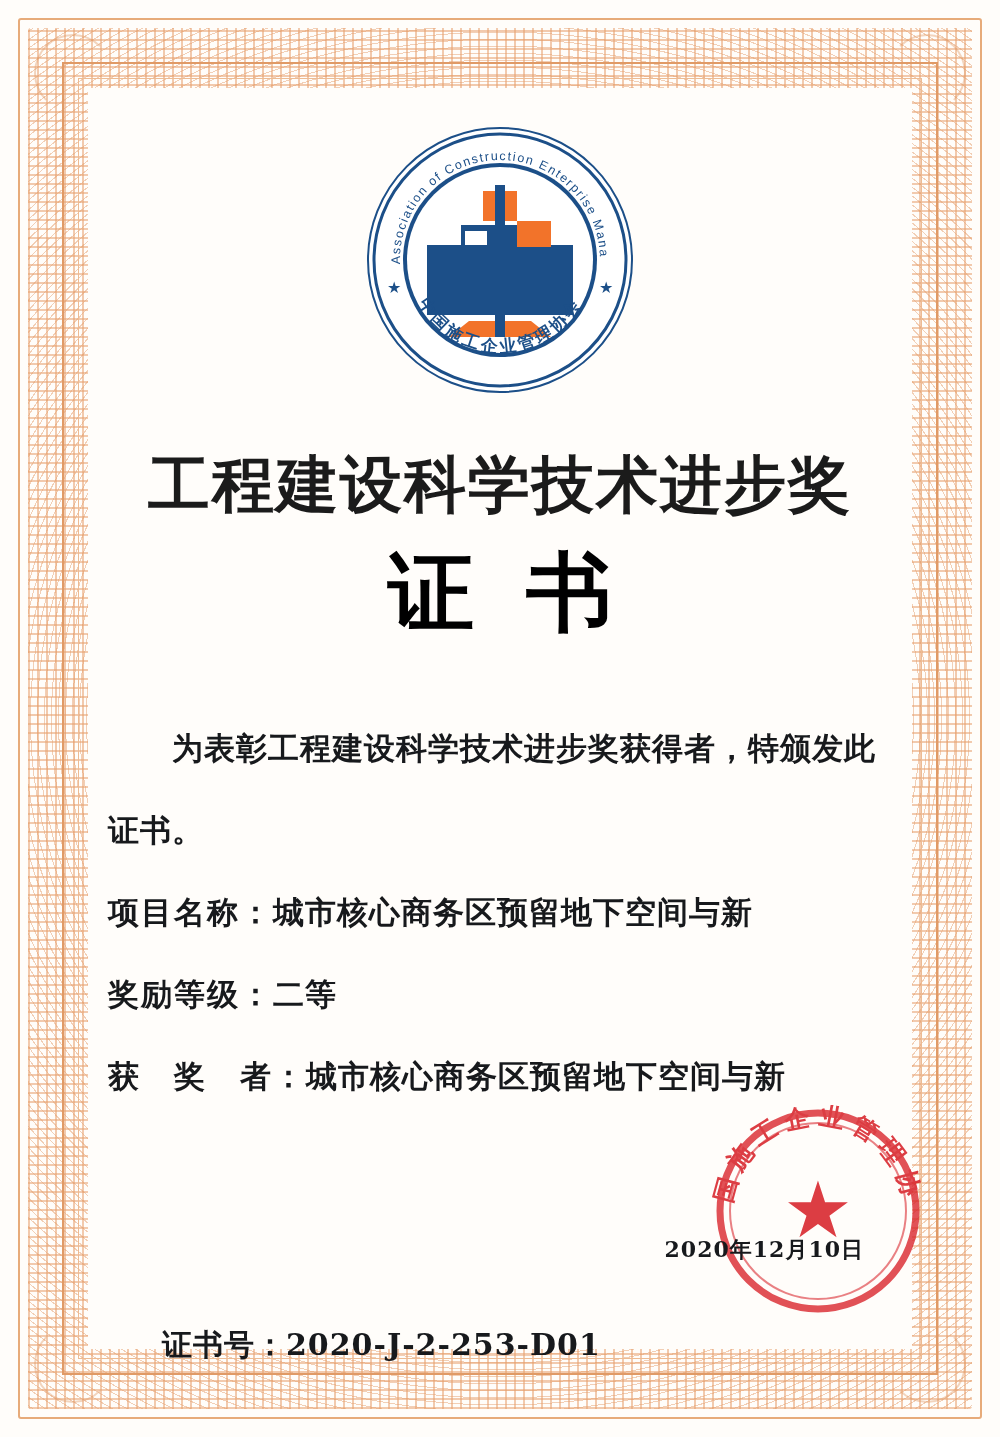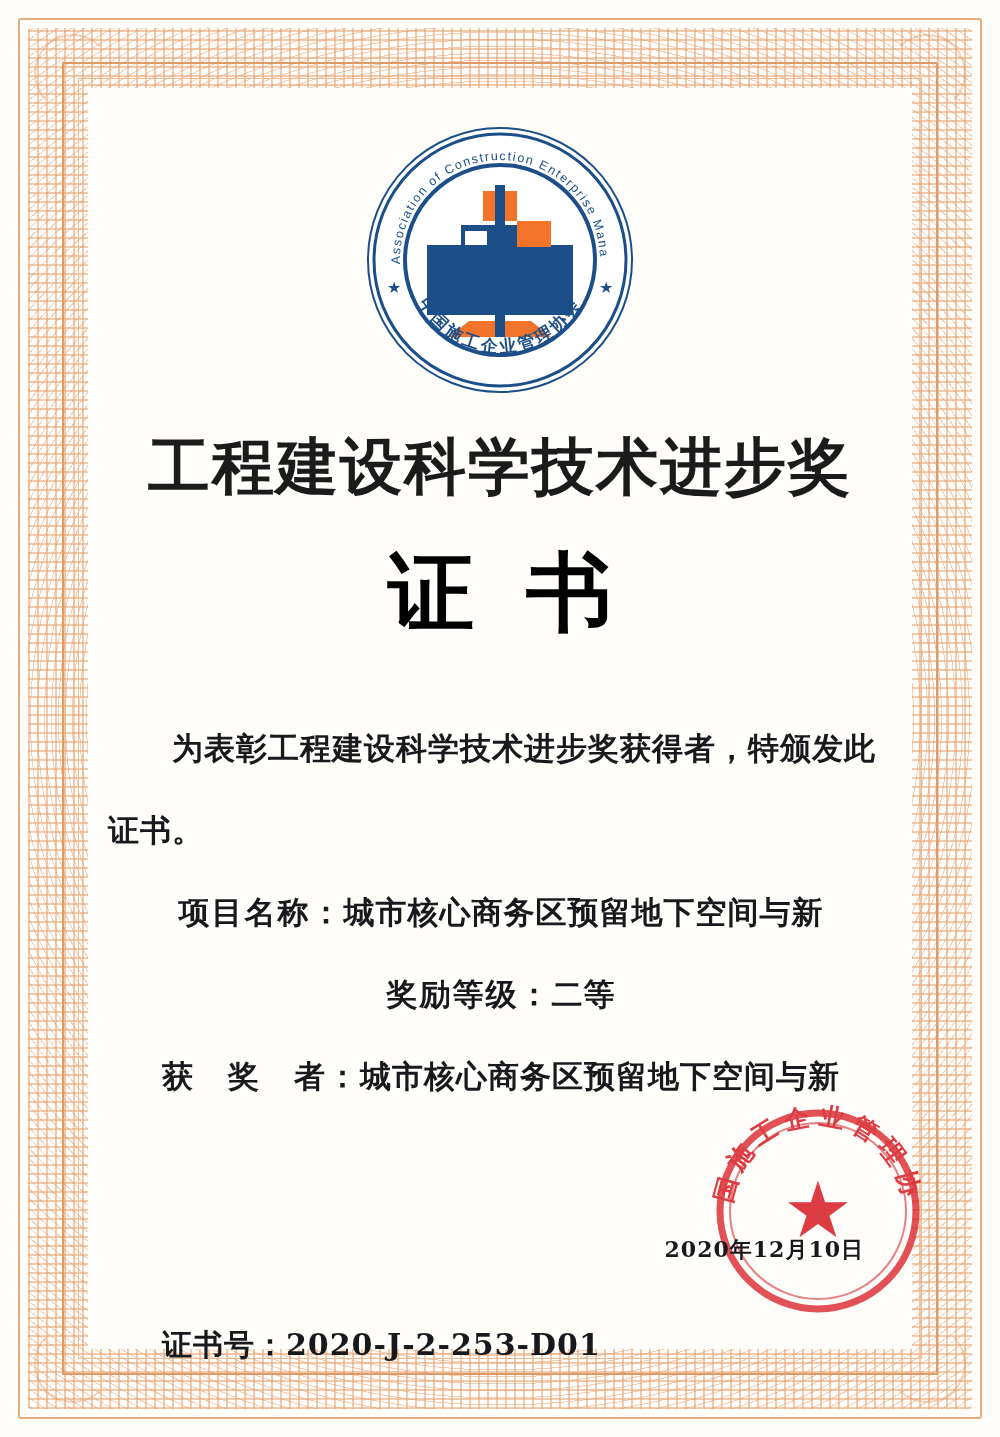--- a/index.html
+++ b/index.html
@@ -90,21 +90,21 @@
     position: absolute;
     left: 50%;
     transform: translateX(-50%);
     top: 30px;
     width: 270px; height: 270px;
   }
 
   
   .title-main {
     position: absolute;
-    top: 330px;
+    top: 348px;
     left: 0; right: 0;
     text-align: center;
     font-family: "DejaVu Sans", sans-serif;
     font-weight: bold;
     font-size: 62px;
     letter-spacing: 2px;
     color: #1b1b1b;
     white-space: nowrap;
   }
   .title-sub {
@@ -132,21 +132,20 @@
     font-size: 31px;
     line-height: 82px;
   }
   .para {
     text-indent: 64px;
     letter-spacing: 1px;
   }
   .field {
     letter-spacing: 1px;
     white-space: nowrap;
-    text-align: center;
   }
   .field-label { letter-spacing: 2px; }
   .field-cont {
     padding-left: 168px;
     letter-spacing: 1px;
     white-space: nowrap;
   }
 
   
   .seal {

